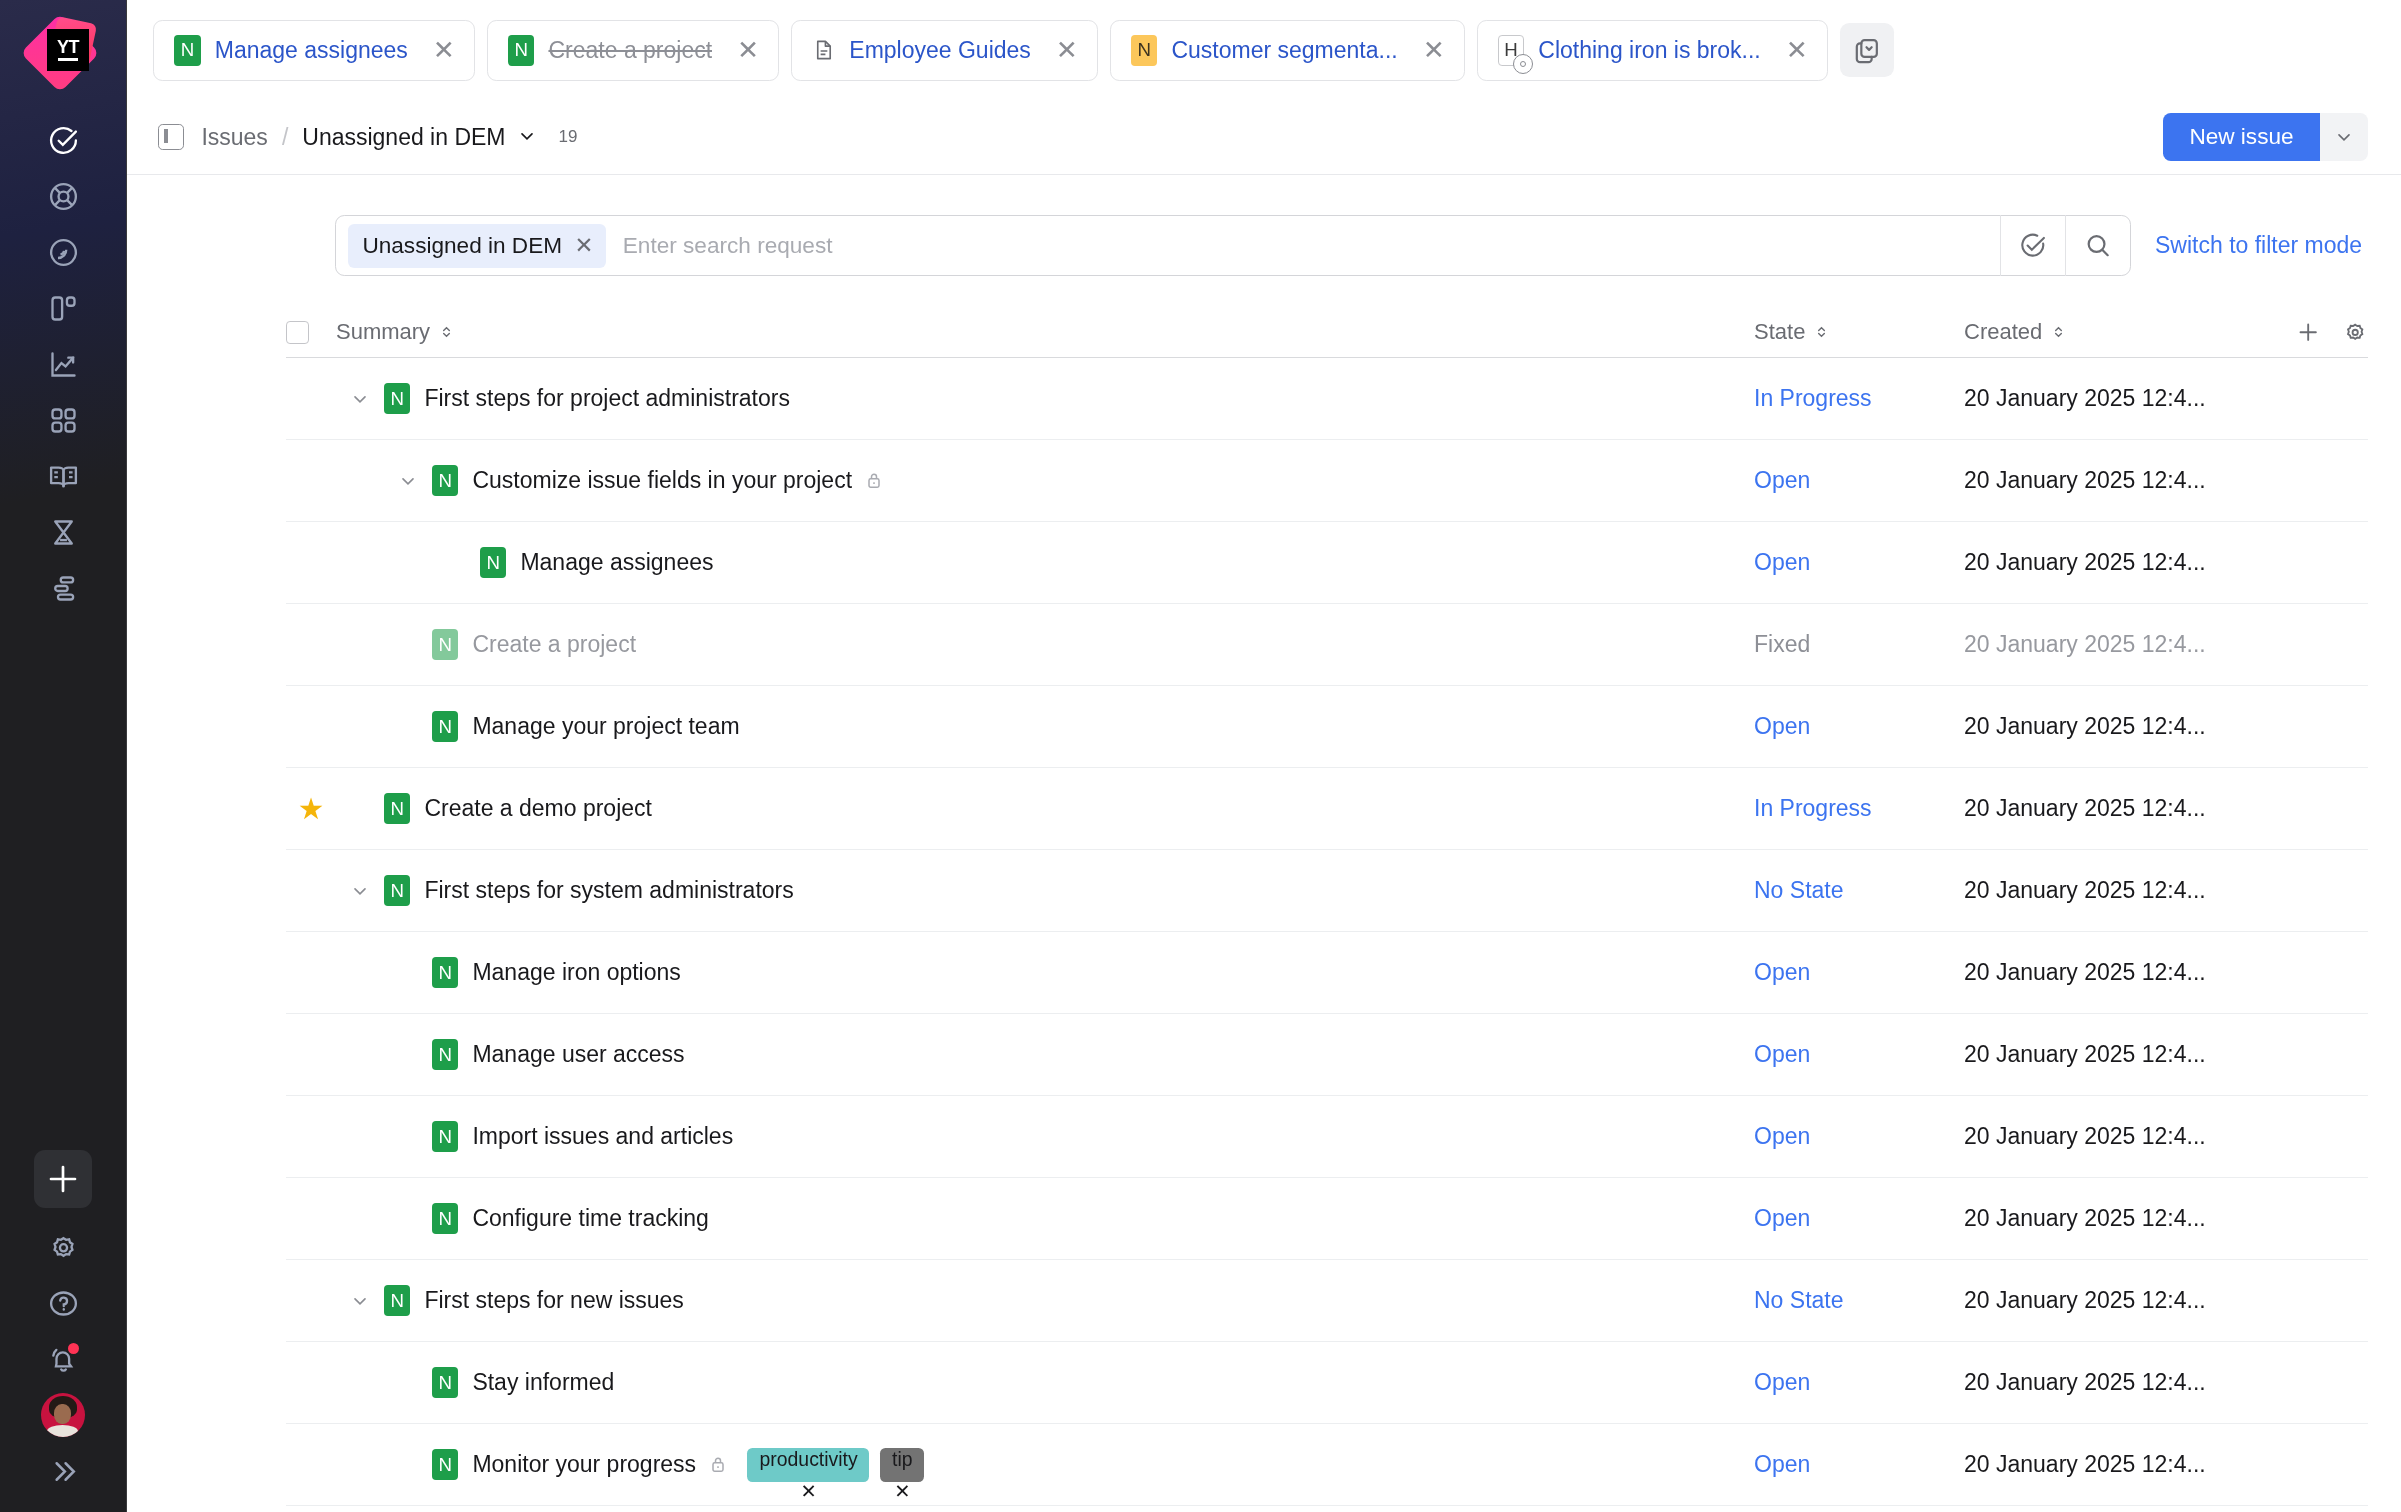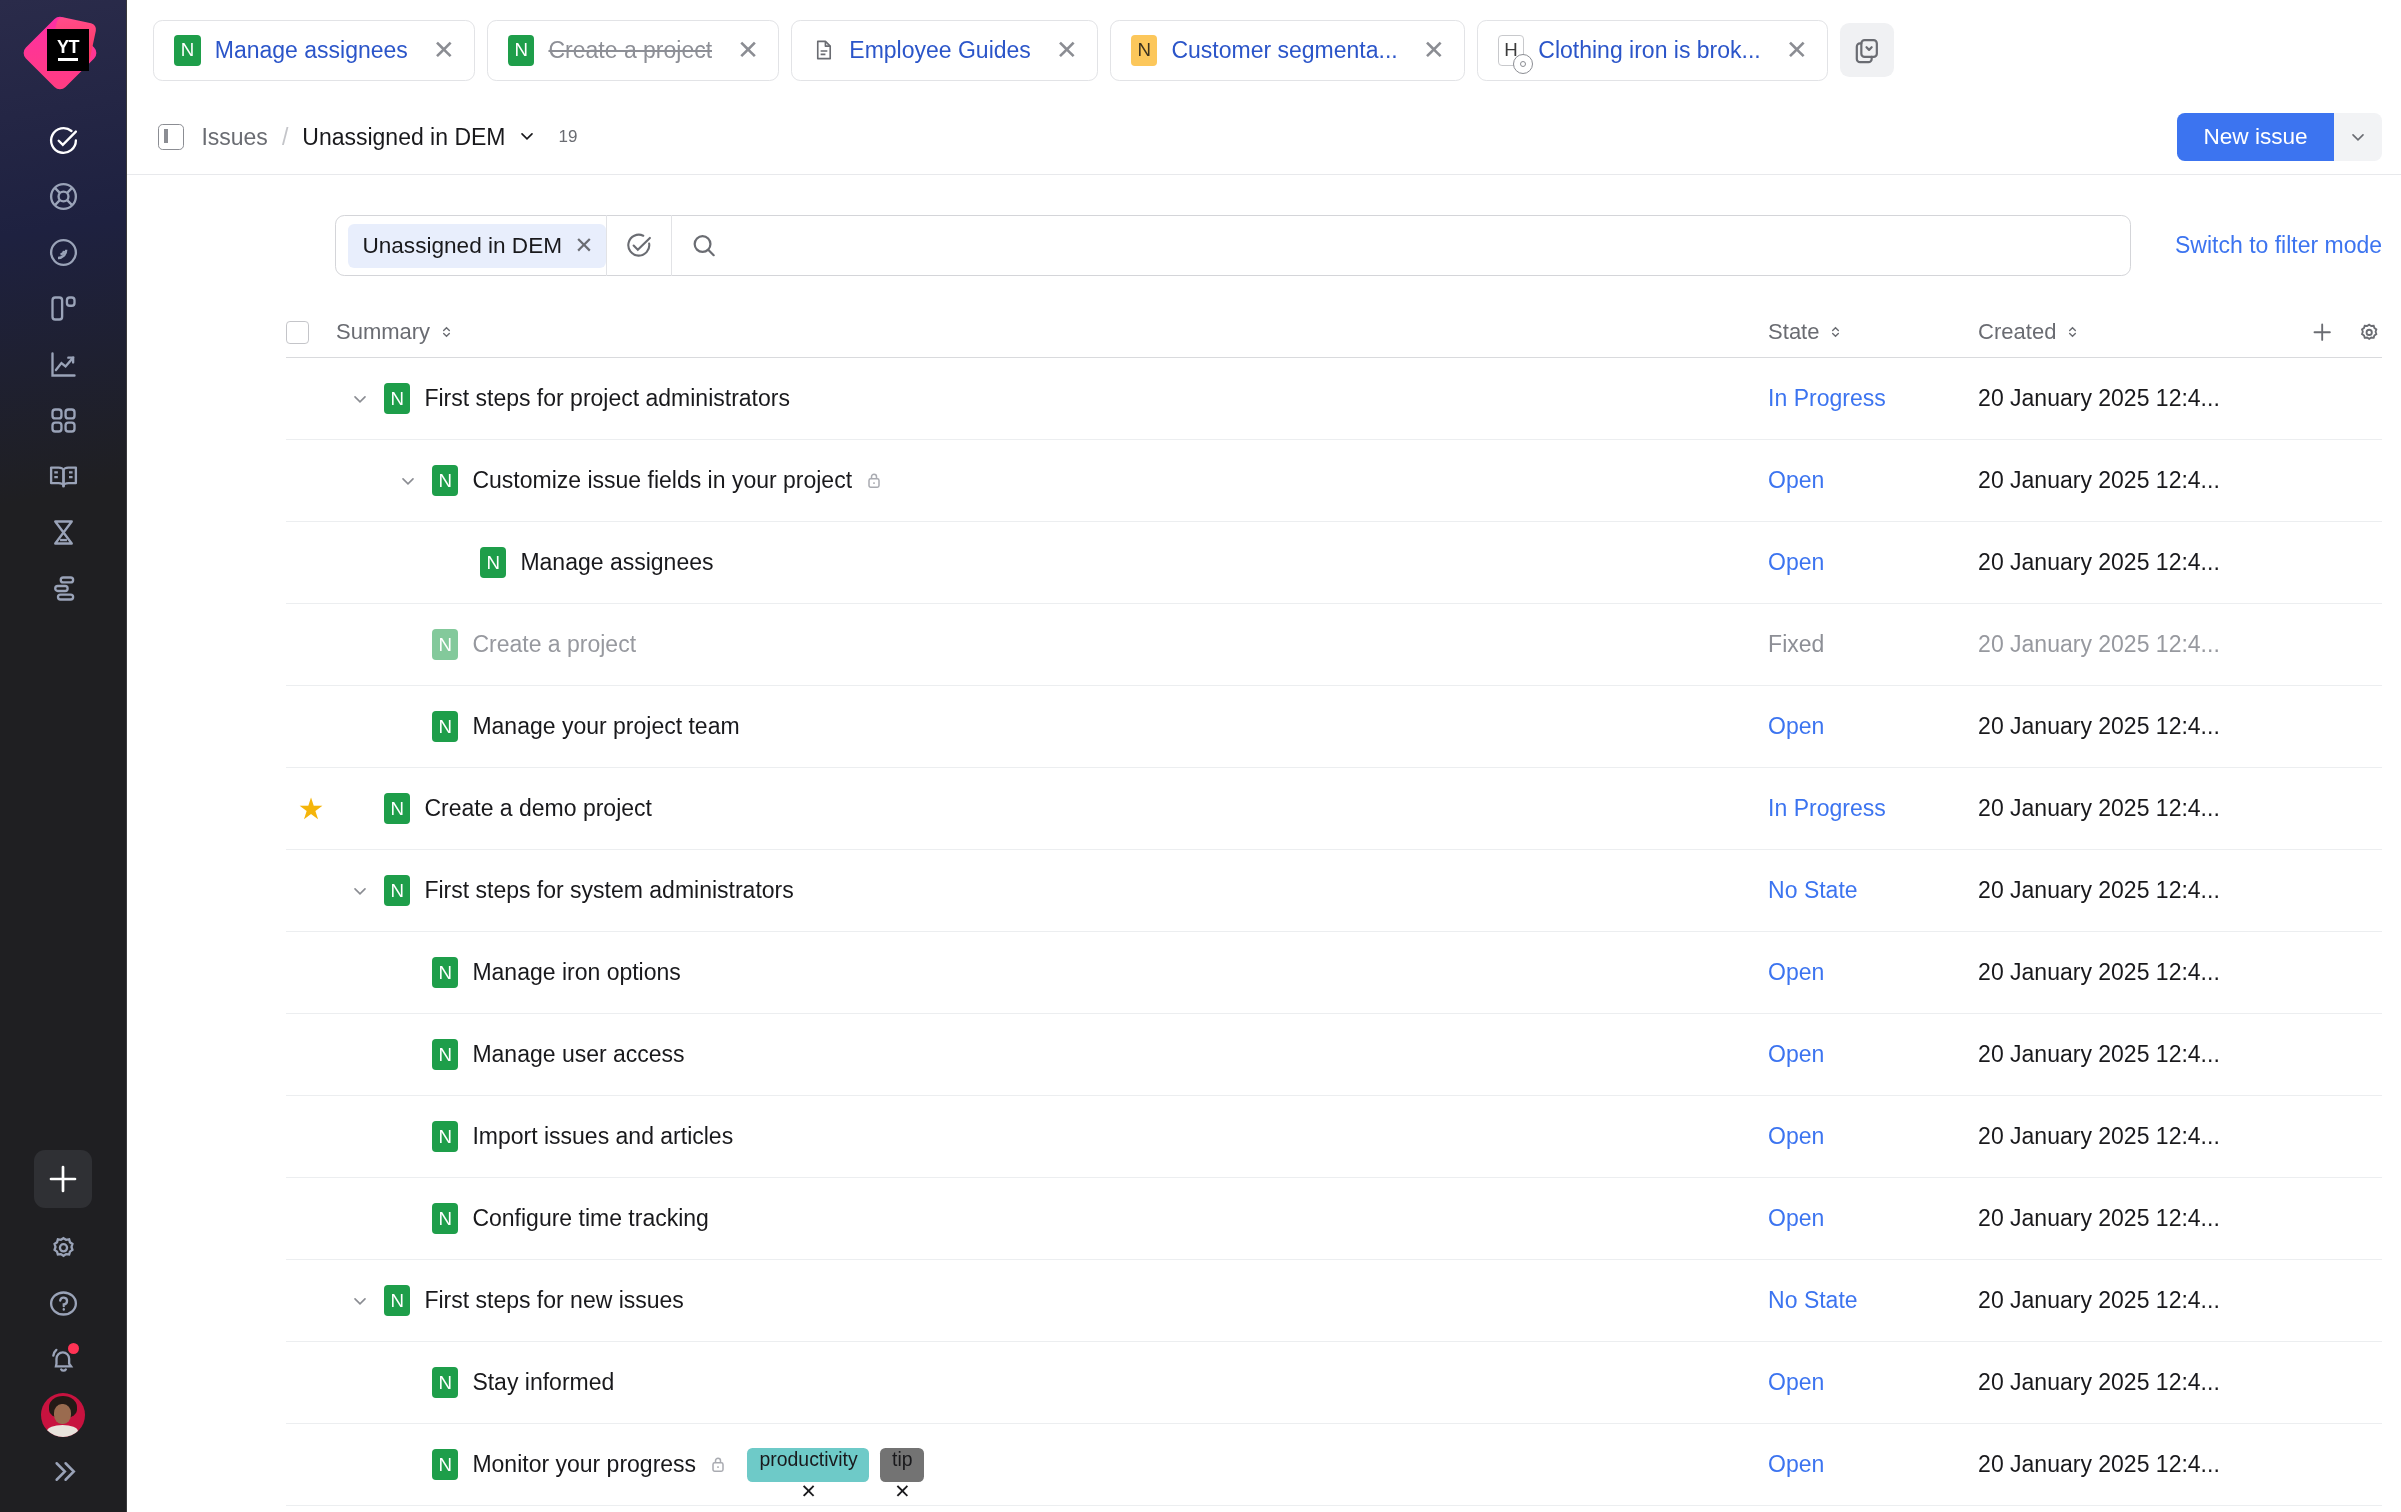--- a/index.html
+++ b/index.html
@@ -150,21 +150,21 @@
   .query-chip span { font-size: 22.6px; color: #19191c; }
   .query-chip .x { font-size: 22.6px; color: #6a6c72; cursor: pointer; }
   .search-input {
     border: none; outline: none; flex: 1 1 auto; font-size: 22.6px; color: #19191c;
     padding-left: 17px; font-family: "Liberation Sans", sans-serif; background: transparent;
   }
   .search-input::placeholder { color: #a9abb1; }
   .search-actions { display: flex; align-items: center; height: 61px; }
   .search-act { width: 65px; height: 61px; display: flex; align-items: center; justify-content: center; cursor: pointer; }
   .search-act.bordered { border-left: 1.2px solid #e2e3e6; }
-  .filter-link { font-size: 23px; color: #3c74f0; margin-left: 44px; cursor: pointer; white-space: nowrap; }
+  .filter-link { font-size: 23px; color: #3c74f0; margin-left: 24px; cursor: pointer; white-space: nowrap; }
 
   
   .table { padding: 0 33px 0 159px; }
   .thead {
     display: flex; align-items: center; height: 51px;
     border-bottom: 1.2px solid #d9dadd; padding-left: 0;
   }
   .th-check { width: 50px; display: flex; align-items: center; }
   .chk { width: 23px; height: 23px; border: 1.6px solid #c4c5c9; border-radius: 3.9px; cursor: pointer; }
   .th { font-size: 22px; color: #6a6c72; display: flex; align-items: center; gap: 7.8px; cursor: pointer; }
@@ -399,20 +399,21 @@
         </div>
       </div>
     </div>
 
     <div class="searchrow">
       <div class="searchbox">
         <div class="query-chip">
           <span>Unassigned in DEM</span>
           <span class="x">✕</span>
         </div>
+        <input class="search-input" type="text" placeholder="Enter search request" style="">
         <div class="search-actions">
           <div class="search-act bordered">
             <svg width="29.6" height="29.6" viewBox="0 0 24 24" fill="none" stroke="#6a6c72" stroke-width="1.7" stroke-linecap="round">
               <path d="M20.4 10.2a8.5 8.5 0 1 1-4.8-6.4"></path>
               <path d="M7.8 11.8l3.4 3.4L21 5.6" stroke-dasharray="0"></path>
             </svg>
           </div>
           <div class="search-act bordered">
             <svg width="29.6" height="29.6" viewBox="0 0 24 24" fill="none" stroke="#6a6c72" stroke-width="1.8" stroke-linecap="round">
               <circle cx="11" cy="10.6" r="6.4"></circle>

